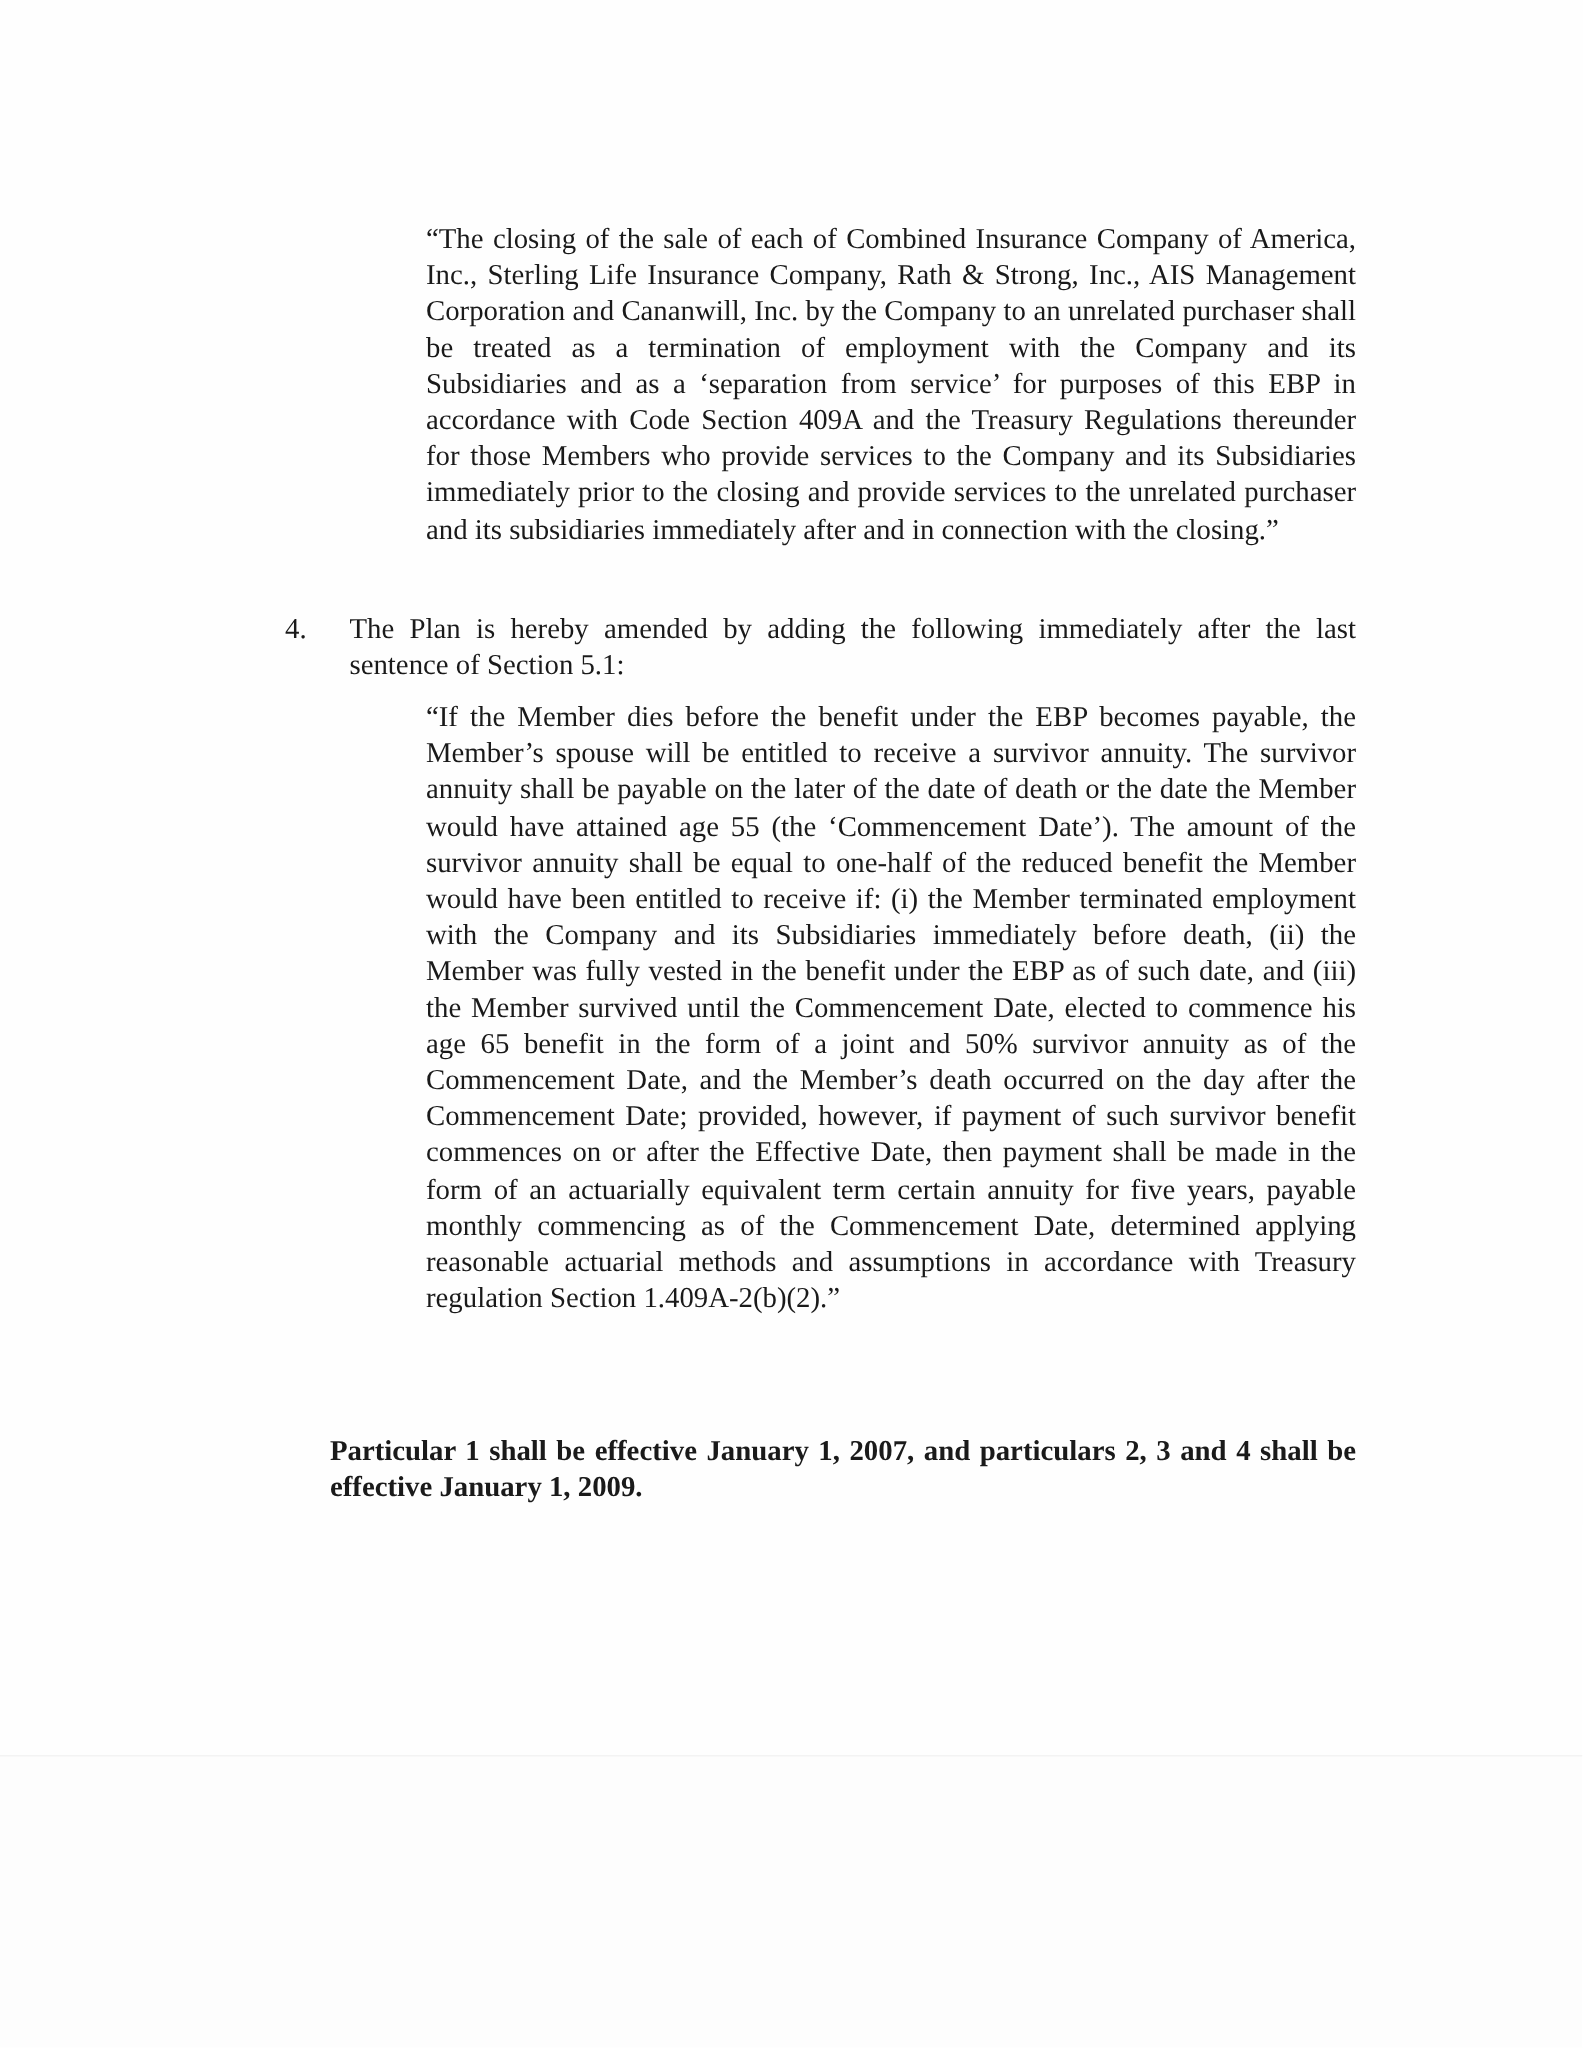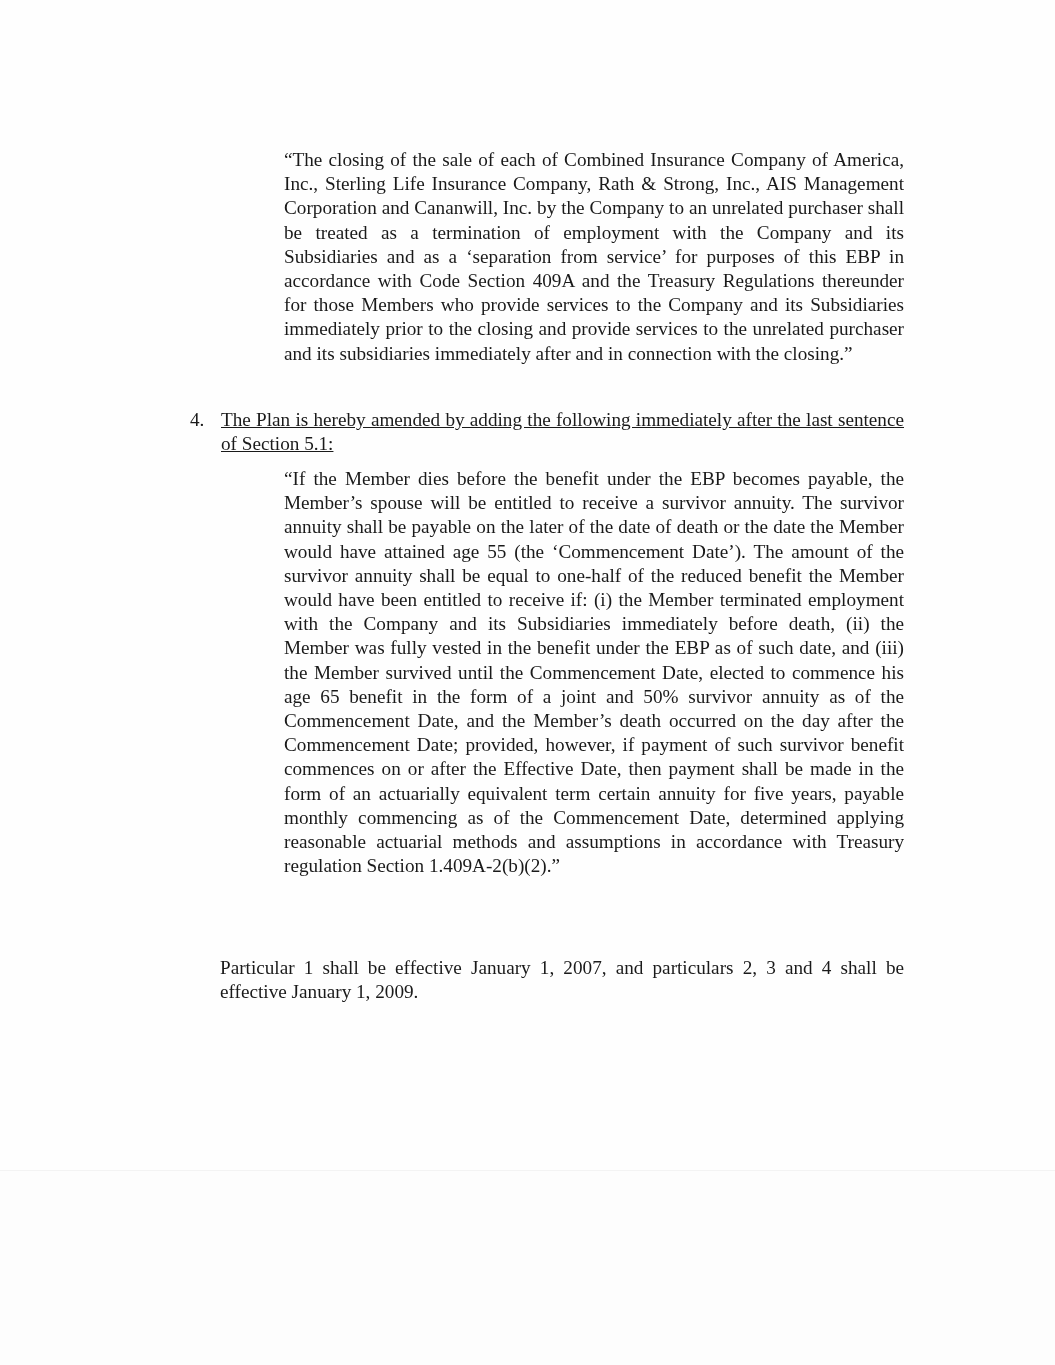--- a/index.html
+++ b/index.html
@@ -5,23 +5,23 @@
   html, body { margin: 0; padding: 0; }
   body {
     width: 1055px; height: 1365px; background: #ffffff; position: relative; overflow: hidden;
     font-family: "Liberation Serif", "DejaVu Serif", serif; color: #1a1a1a;
   }
   .page { position: absolute; left: 0; top: 0; width: 1055px; height: 1365px; background: #fefefe; }
   .block { position: absolute; font-size: 19.2px; line-height: 24.2px; text-align: justify; }
   .quote1 { left: 284px; top: 148px; width: 620px; }
   .item4 { left: 190px; top: 408px; width: 714px; }
   .item4 .num { position: absolute; left: 0; top: 0; }
-  .item4 .txt { margin-left: 31px; display: block; text-decoration: underline; }
+  .item4 .txt { margin-left: 43px; display: block; }
   .quote2 { left: 284px; top: 467px; width: 620px; }
-  .closing { left: 220px; top: 956px; width: 684px; }
+  .closing { left: 220px; top: 956px; width: 684px; font-weight: bold; }
   .block p { margin: 0; }
   .shade { position: absolute; left: 0; top: 1170px; width: 1055px; height: 195px; background: #fdfdfd; border-top: 1px solid #f3f3f3; }
 </style>
 </head>
 <body>
 
 <div class="page">
   <div class="block quote1">
     <p>“The closing of the sale of each of Combined Insurance Company of America, Inc., Sterling Life Insurance Company, Rath &amp; Strong, Inc., AIS Management Corporation and Cananwill, Inc. by the Company to an unrelated purchaser shall be treated as a termination of employment with the Company and its Subsidiaries and as a ‘separation from service’ for purposes of this EBP in accordance with Code Section 409A and the Treasury Regulations thereunder for those Members who provide services to the Company and its Subsidiaries immediately prior to the closing and provide services to the unrelated purchaser and its subsidiaries immediately after and in connection with the closing.”</p>
   </div>

